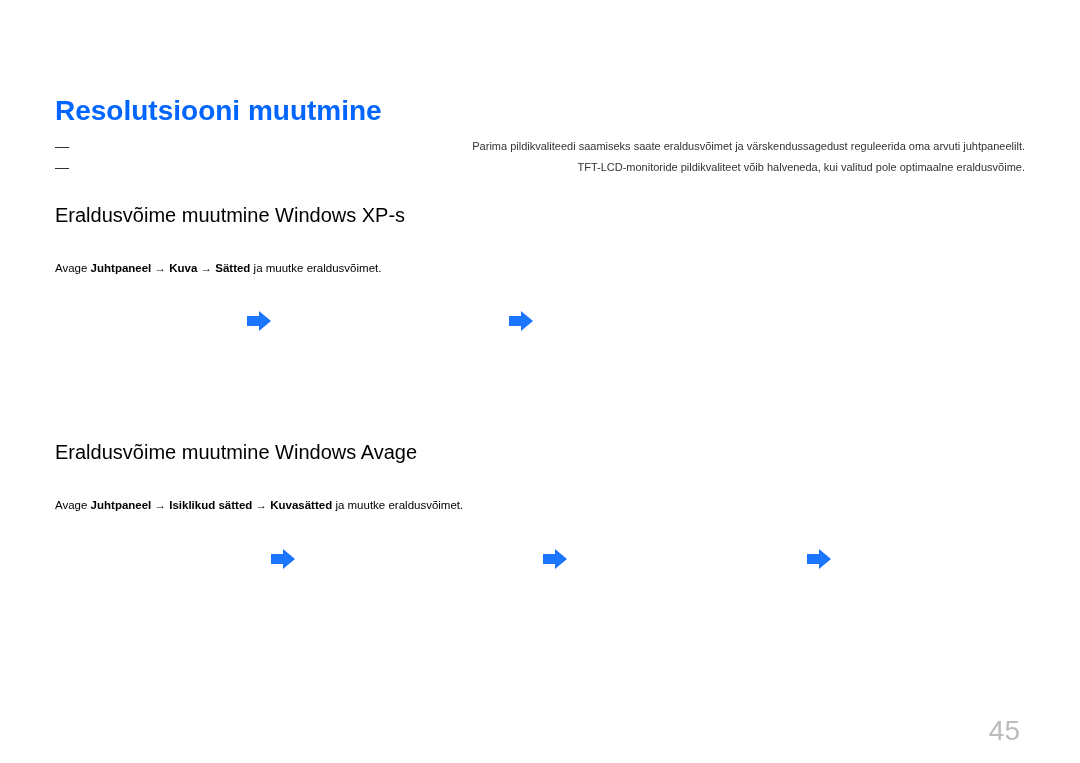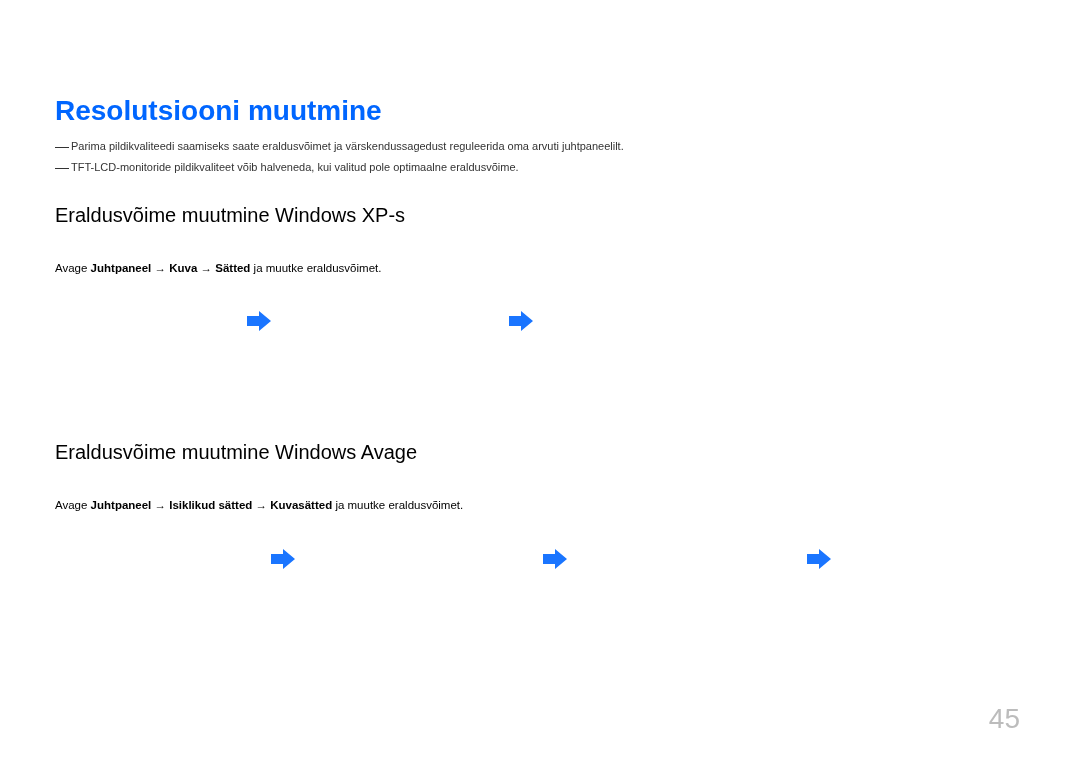--- a/index.html
+++ b/index.html
@@ -33,20 +33,21 @@
       display: inline-block;
       width: 14px;
       height: 1px;
       background: #333;
       margin-top: 8px;
       margin-right: 2px;
       flex-shrink: 0;
     }
     .note-text {
       flex: 1;
+      text-align: right;
     }
     .section-title {
       color: #000;
       font-size: 20px;
       font-weight: 400;
       margin-top: 28px;
       margin-bottom: 16px;
     }
     .instruction {
       font-size: 11.5px;
@@ -72,21 +73,21 @@
       position: absolute;
       width: 24px;
       height: 20px;
     }
     .arrow-icon svg {
       width: 100%;
       height: 100%;
     }
     .page-number {
       position: absolute;
-      bottom: 28px;
+      bottom: 16px;
       right: 60px;
       font-size: 28px;
       color: #bcbcbc;
       font-weight: 300;
     }
   </style>
 </head>
 <body>
 
 <h1 class="main-title">Resolutsiooni muutmine</h1>

